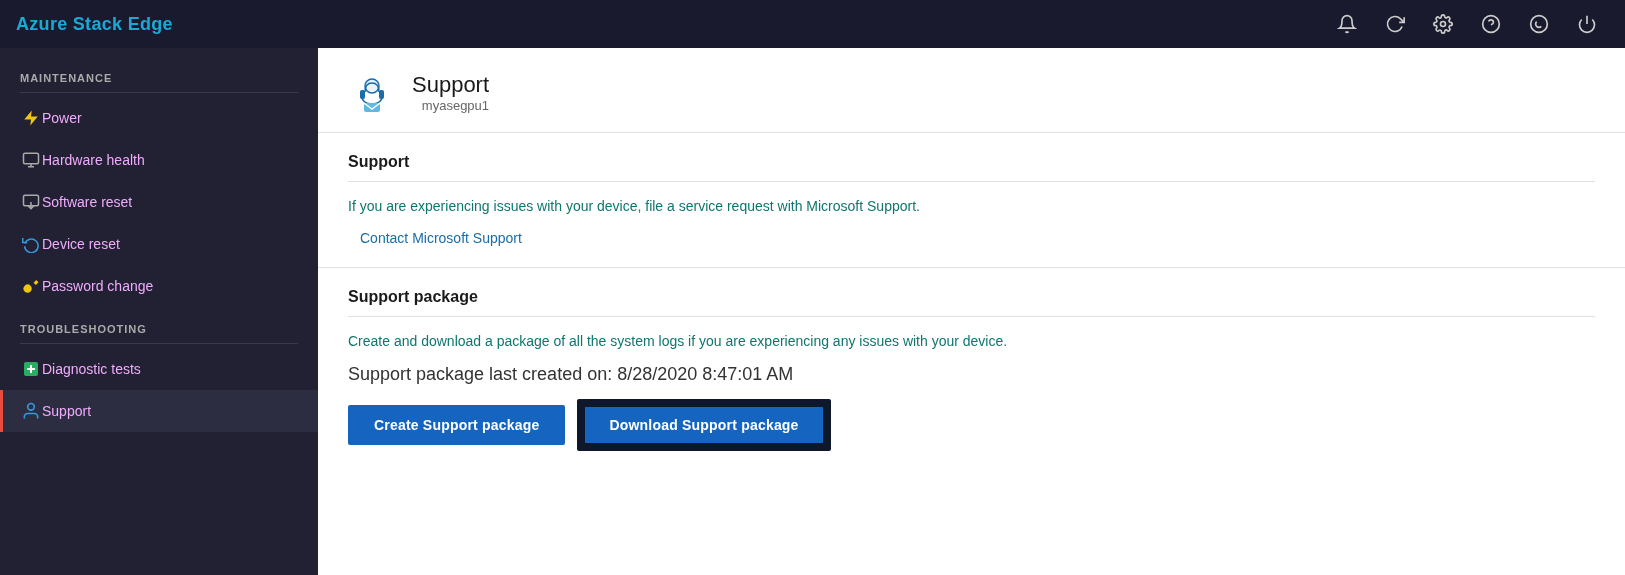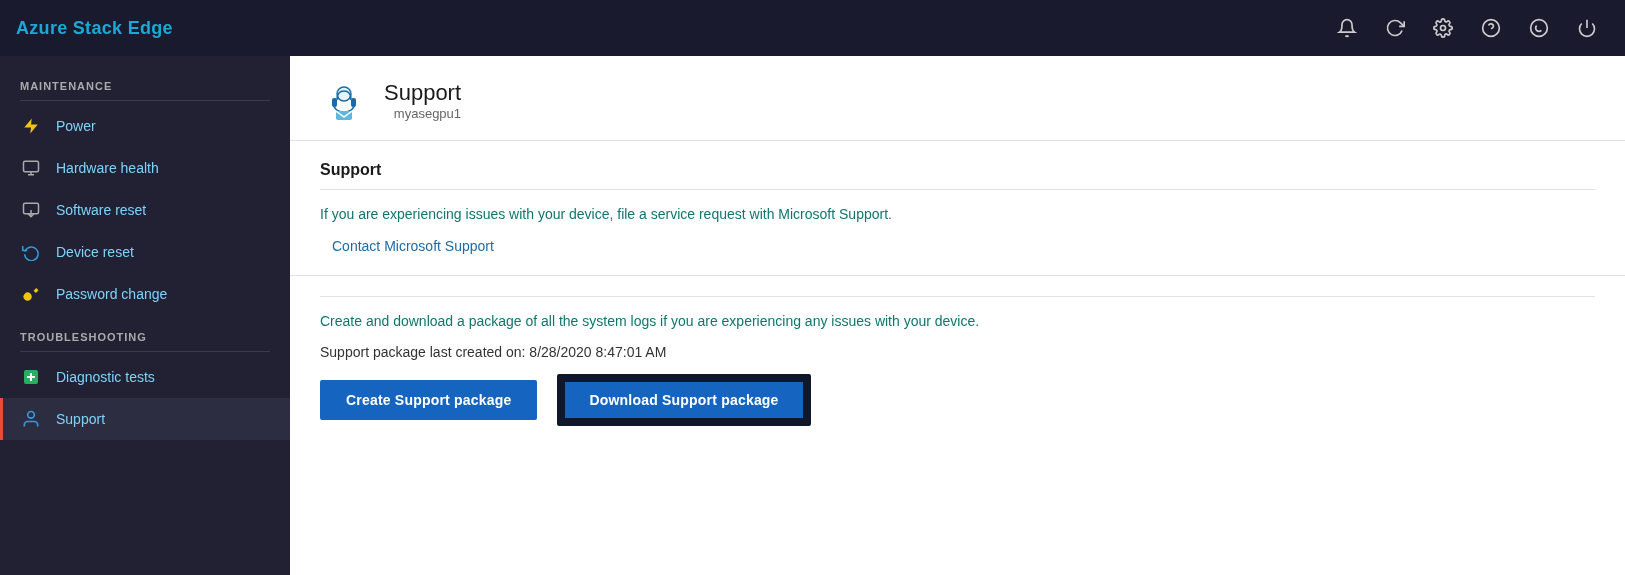--- a/index.html
+++ b/index.html
@@ -1,21 +1,21 @@
 <!DOCTYPE html>
 <html><head>
   <meta charset="utf-8">
   <style>
     * { box-sizing: border-box; margin: 0; padding: 0; }
     body { font-family: 'Segoe UI', Arial, sans-serif; background: #1a1a2e; width: 1625px; height: 575px; overflow: hidden; display: flex; flex-direction: column; }
 
     
     .topbar {
       background: #1a1a2e;
-      height: 56px;
+      height: 48px;
       display: flex;
       align-items: center;
       justify-content: space-between;
       padding: 0 16px;
       flex-shrink: 0;
     }
     .topbar-title {
       color: #1ba8d5;
       font-size: 18px;
       font-weight: 600;
@@ -40,21 +40,21 @@
 
     
     .main-layout {
       display: flex;
       flex: 1;
       overflow: hidden;
     }
 
     
     .sidebar {
-      width: 290px;
+      width: 318px;
       background: #212133;
       flex-shrink: 0;
       overflow-y: auto;
       padding-top: 8px;
     }
     .sidebar-section-label {
       color: #aaa;
       font-size: 11px;
       font-weight: 700;
       letter-spacing: 1px;
@@ -62,23 +62,22 @@
       text-transform: uppercase;
     }
     .sidebar-divider {
       height: 1px;
       background: #3a3a4a;
       margin: 0 20px 4px 20px;
     }
     .sidebar-item {
       display: flex;
       align-items: center;
-      gap: 14px;
       padding: 10px 20px;
-      color: #7dd3fc;
+      color: #f0abfc;
       font-size: 14px;
       cursor: pointer;
     }
     .sidebar-item.active {
       background: #2d2d42;
       border-left: 3px solid #e74c3c;
       padding-left: 17px;
     }
     .sidebar-item .icon {
       width: 22px;
@@ -156,27 +155,27 @@
       cursor: pointer;
       text-decoration: none;
       margin-left: 12px;
     }
 
     
     .support-pkg-section {
       padding: 20px 30px;
     }
     .support-last-created {
-      font-size: 14px;
+      font-size: 18px;
       color: #333;
       margin-bottom: 14px;
     }
     .button-row {
       display: flex;
-      gap: 20px;
+      gap: 12px;
       align-items: center;
     }
     .btn-primary {
       background: #1565c0;
       color: #fff;
       border: 2px solid #1565c0;
       padding: 10px 24px;
       font-size: 14px;
       font-weight: 600;
       cursor: pointer;
@@ -344,20 +343,21 @@
       </div>
 
       <div class="section">
         <div class="section-title">Support</div>
         <div class="section-divider"></div>
         <p class="section-text">If you are experiencing issues with your device, file a service request with Microsoft Support.</p>
         <a class="section-link" href="#">Contact Microsoft Support</a>
       </div>
 
       <div class="support-pkg-section">
+        <div class="section-title">Support package</div>
         <div class="section-divider"></div>
         <p class="section-text">Create and download a package of all the system logs if you are experiencing any issues with your device.</p>
         <p class="support-last-created">Support package last created on: 8/28/2020 8:47:01 AM</p>
         <div class="button-row">
           <button class="btn-primary">Create Support package</button>
           <button class="btn-primary highlighted">Download Support package</button>
         </div>
       </div>
 
     </div>

